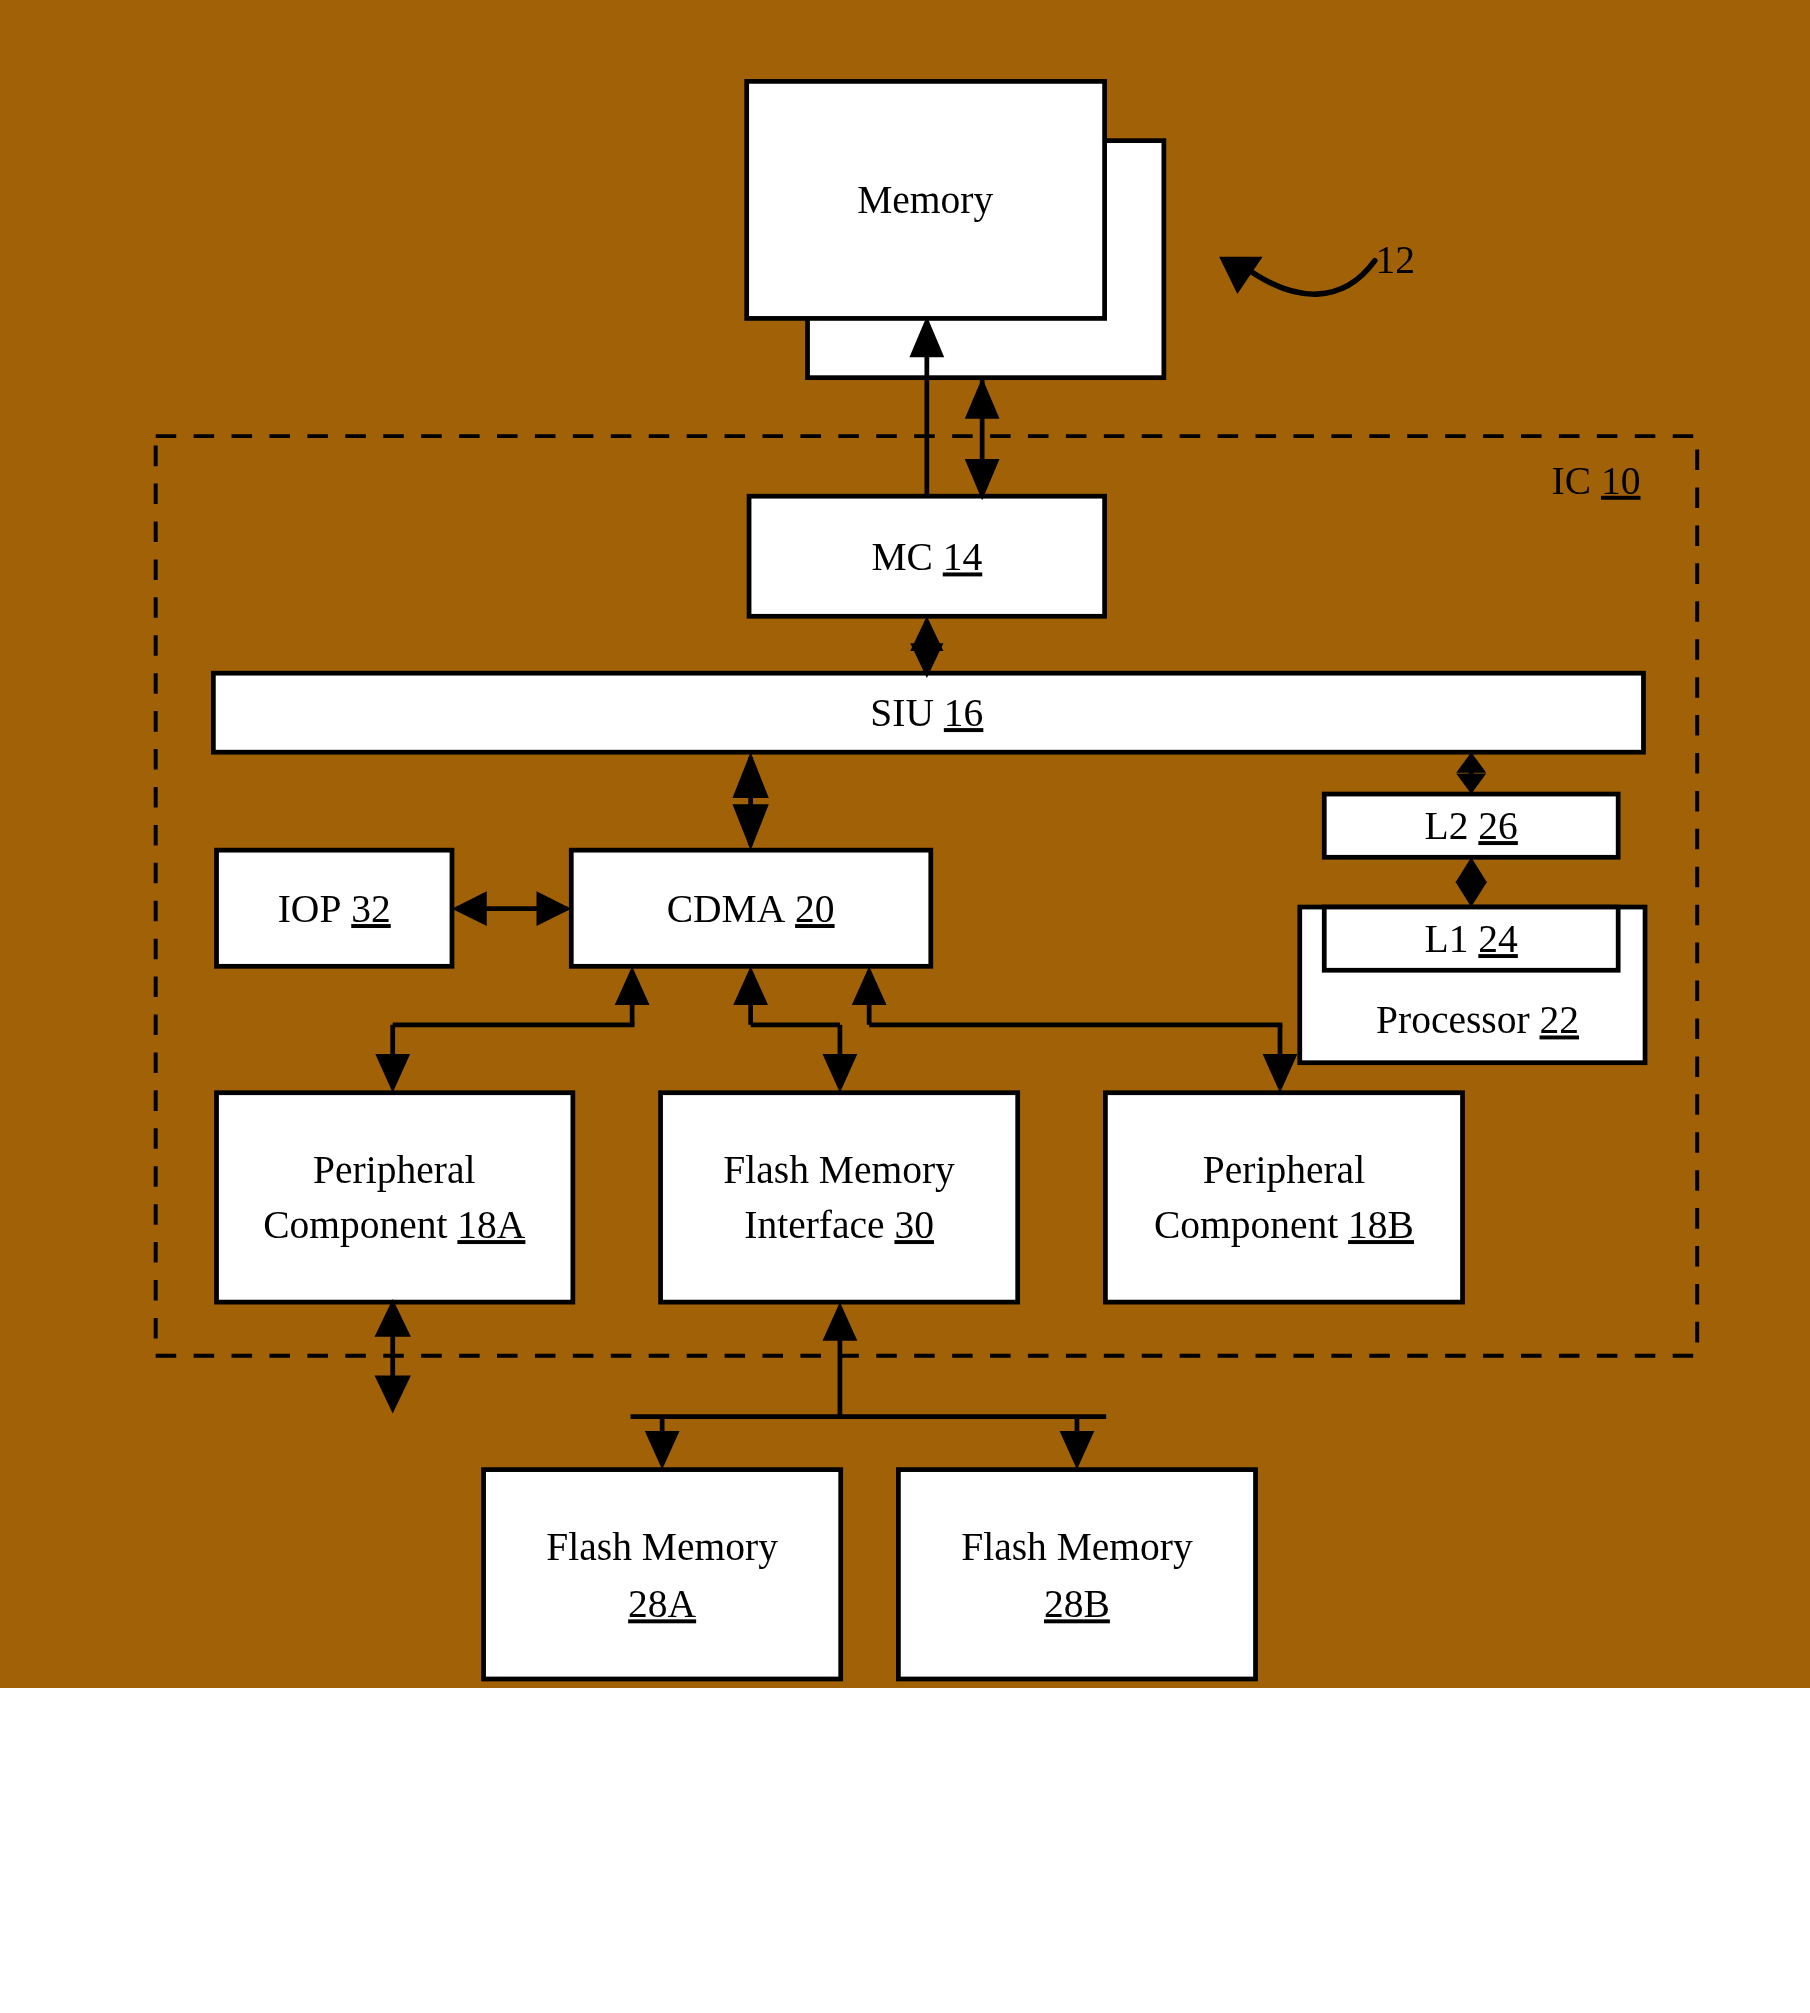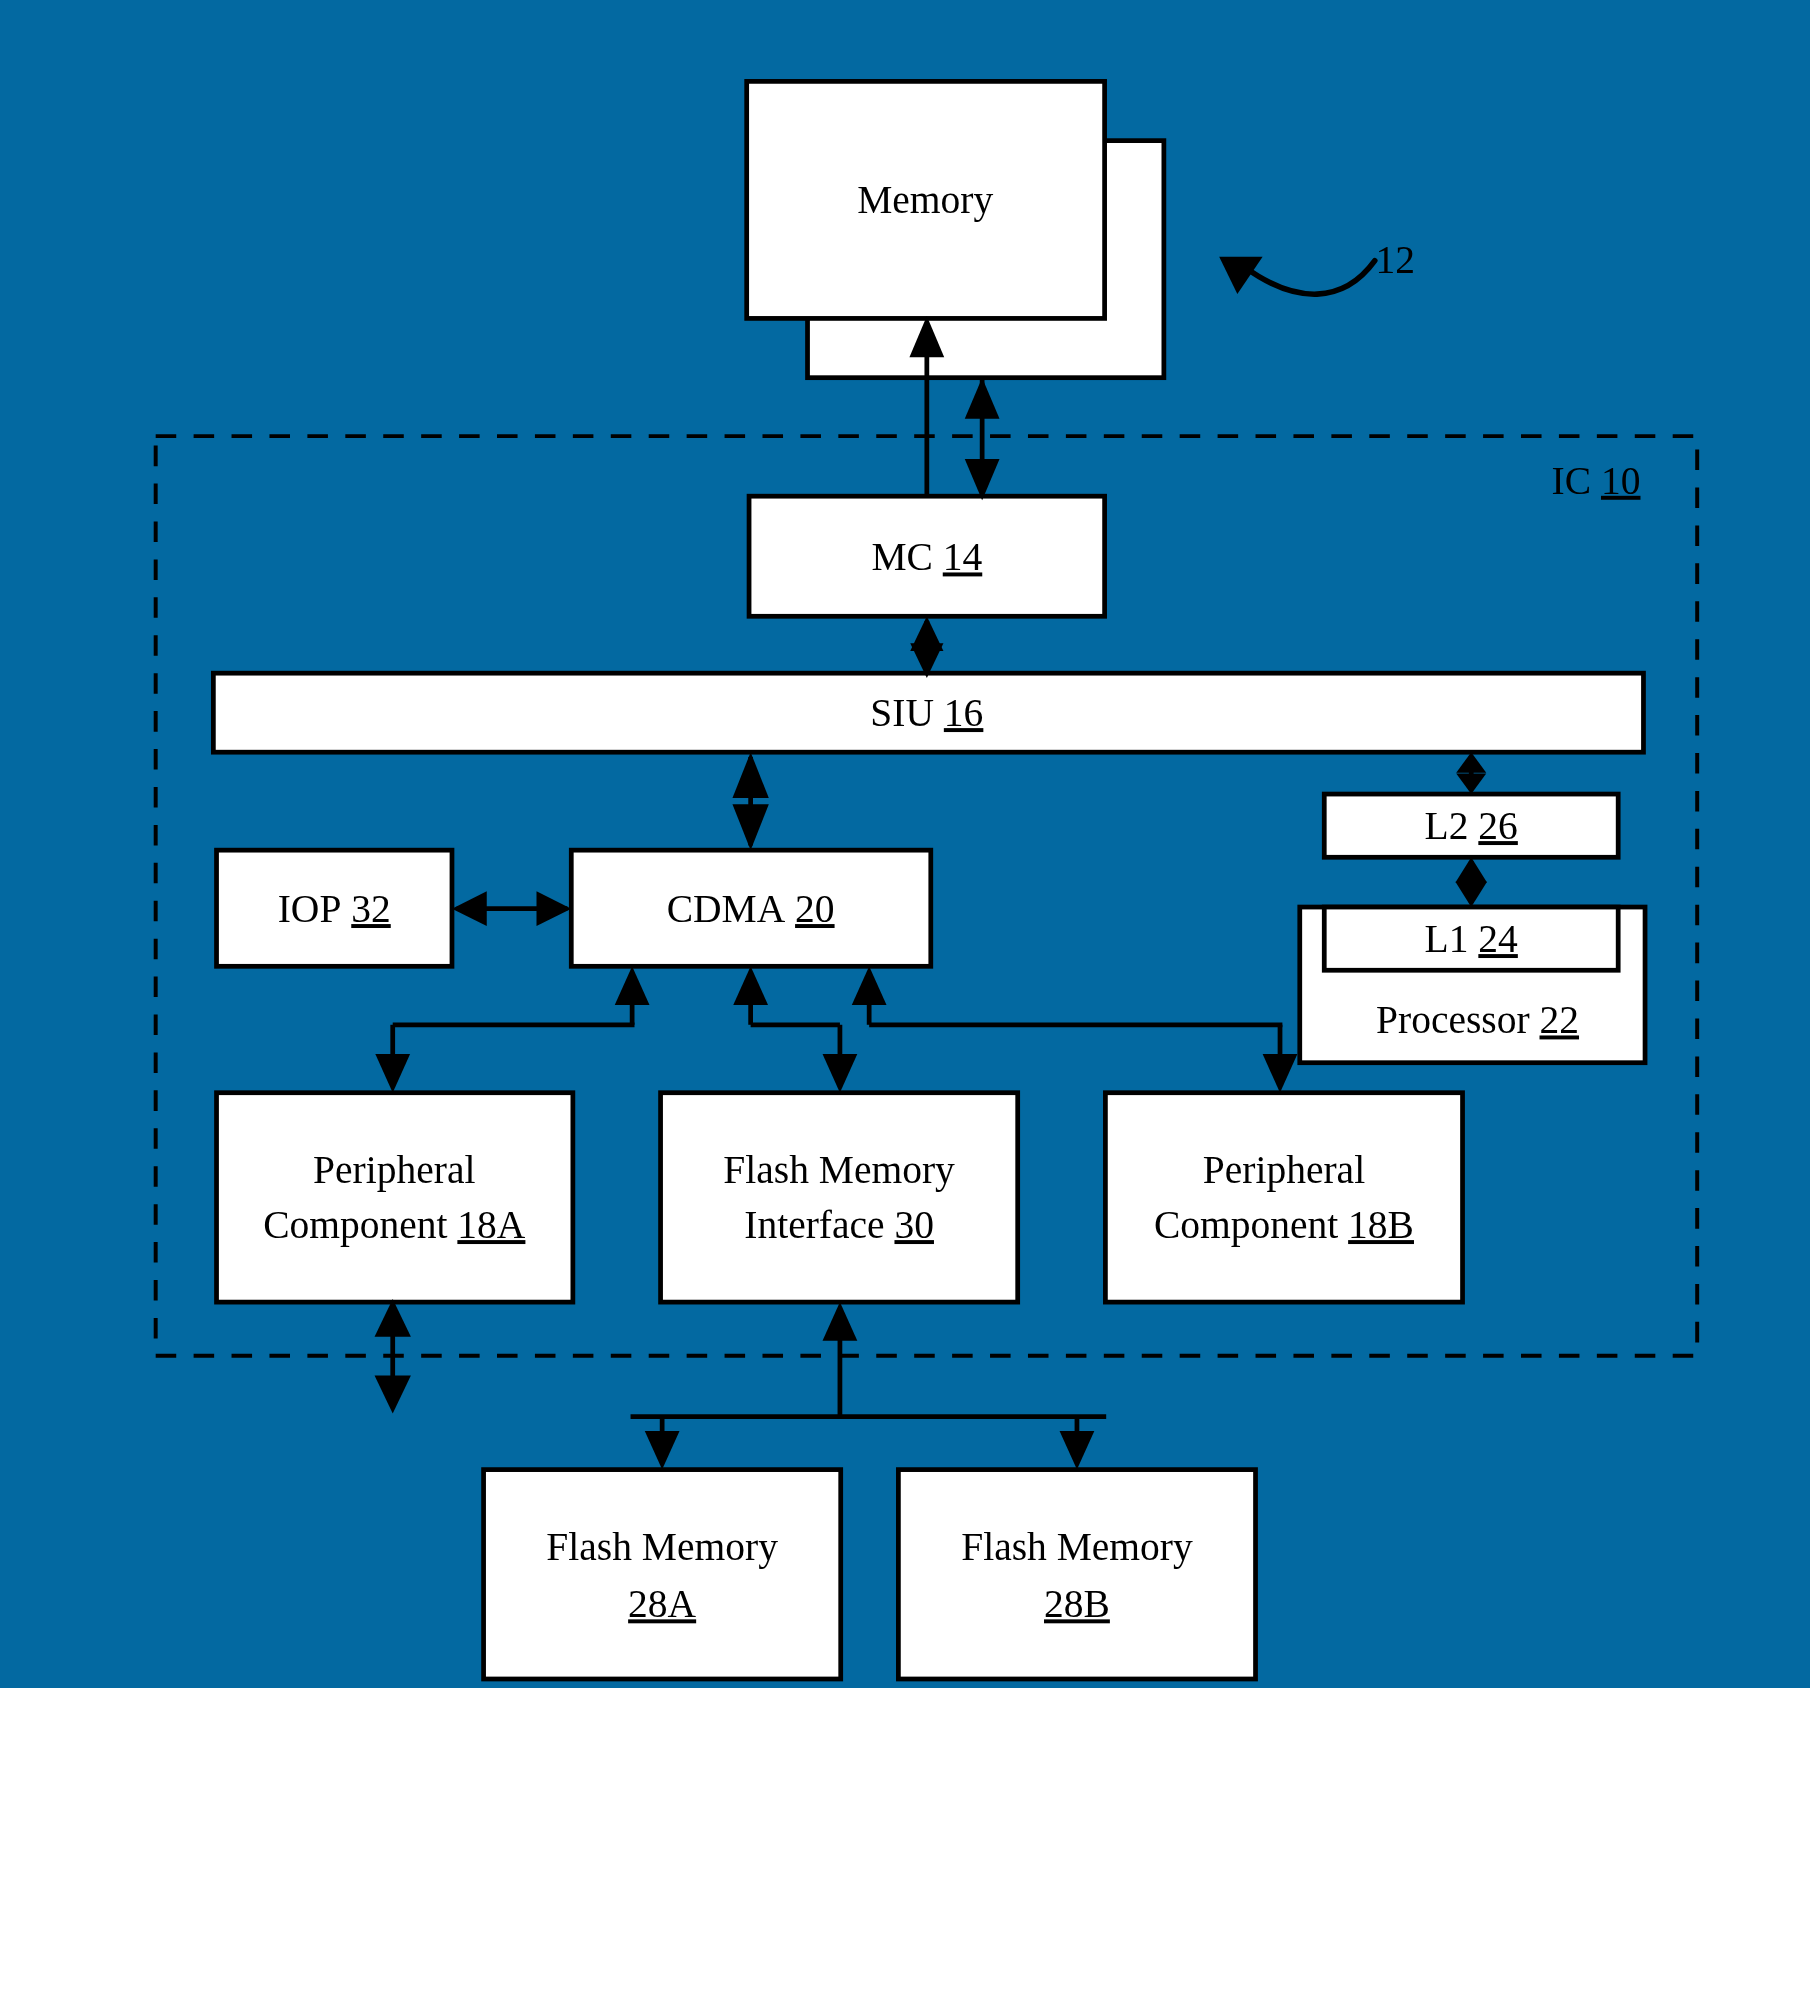--- a/index.html
+++ b/index.html
@@ -4,21 +4,21 @@
 <style>
   html, body {
     margin: 0;
     padding: 0;
     background: #ffffff;
   }
   #figure-root {
     position: relative;
     width: 1811px;
     height: 1688px;
-    background: #0369a1;
+    background: #a16207;
     font-family: "Liberation Serif", "DejaVu Serif", serif;
   }
   svg.figure-canvas {
     position: absolute;
     inset: 0;
     width: 1811px;
     height: 2014px;
     display: block;
   }
   .box-rect {

